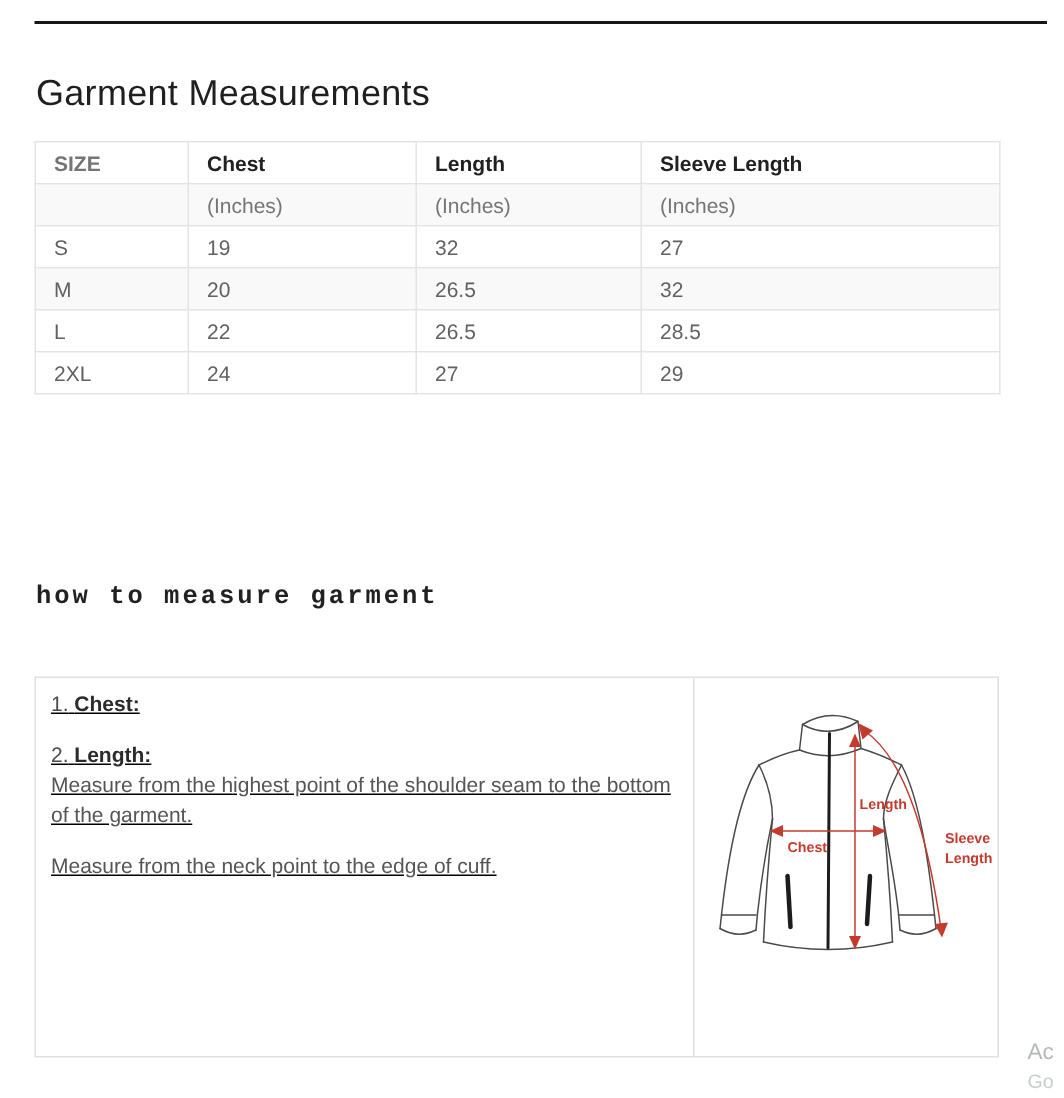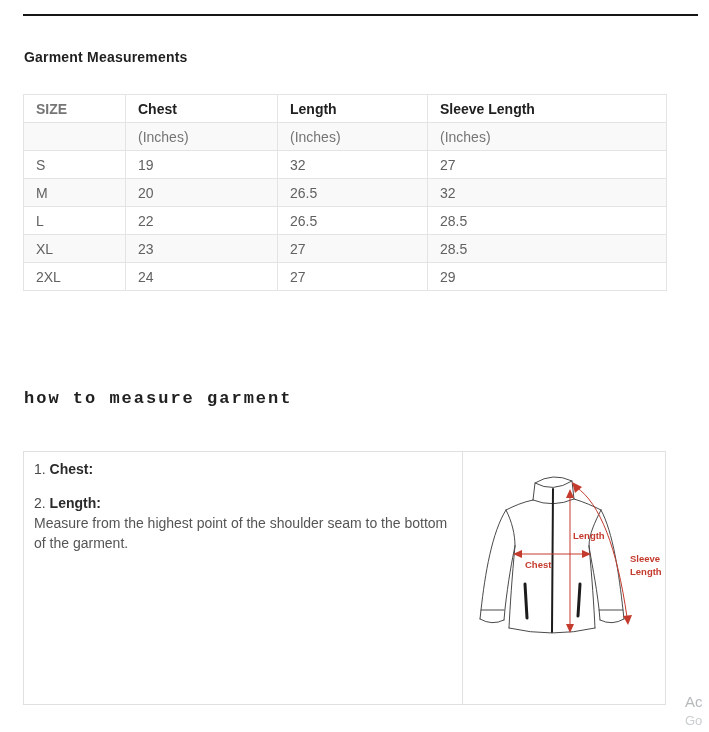--- a/index.html
+++ b/index.html
@@ -17,21 +17,21 @@
     font-family:"Liberation Sans",sans-serif;
     position:relative;
     overflow:hidden;
   }
   .top-rule{
     position:absolute;top:14px;left:23px;width:675px;
     border-top:2px solid #161616;
   }
   .page-title{
     position:absolute;left:24px;top:49px;margin:0;
-    font-size:14px;font-weight:700;color:#1f1f1f;letter-spacing:.2px;
+    font-size:24px;font-weight:400;color:#1f1f1f;letter-spacing:.2px;
   }
   
   table.meas{
     position:absolute;left:23px;top:94px;width:643px;
     border-collapse:collapse;table-layout:fixed;
   }
   table.meas th,table.meas td{
     border:1px solid var(--grid);
     height:28px;
     padding:0 4px 0 12px;
@@ -55,21 +55,21 @@
   .howto{
     position:absolute;left:23px;top:451px;width:643px;height:254px;
     border:1px solid #e0e0e0;
     display:flex;
   }
   .howto-text{
     width:439px;
     border-right:1px solid #e0e0e0;
     padding:7px 12px 0 10px;
   }
-  .instr{margin:0 0 14px 0;}
+  .instr{margin:0 0 14px 0;text-decoration:underline;}
   .instr-head{margin:0;font-size:14px;line-height:20px;color:#4a4a4a;}
   .instr-num{font-weight:400;color:#4a4a4a;}
   .instr-label{font-weight:700;color:#2b2b2b;}
   .instr-suffix{font-weight:400;color:#2b2b2b;}
   .instr-body{margin:0;font-size:14px;line-height:20px;color:#555555;max-width:424px;}
   .howto-figure{
     flex:1;
     position:relative;
   }
   .howto-figure svg{position:absolute;left:0;top:0;}
@@ -126,26 +126,20 @@
       <td>20</td>
       <td>26.5</td>
       <td>32</td>
     </tr>
     <tr>
       <td>L</td>
       <td>22</td>
       <td>26.5</td>
       <td>28.5</td>
     </tr>
-    <tr class="shaded">
-      <td>XL</td>
-      <td>23</td>
-      <td>27</td>
-      <td>28.5</td>
-    </tr>
     <tr>
       <td>2XL</td>
       <td>24</td>
       <td>27</td>
       <td>29</td>
     </tr>
   </tbody>
 </table>
 
 <h2 class="howto-title">how to measure garment</h2>
@@ -156,20 +150,21 @@
     <div class="instr">
       <p class="instr-head"><span class="instr-num">1.</span> <span class="instr-label">Chest:</span><span class="instr-suffix"></span></p>
     </div>
 
     <div class="instr">
       <p class="instr-head"><span class="instr-num">2.</span> <span class="instr-label">Length:</span><span class="instr-suffix"></span></p>
       <p class="instr-body">Measure from the highest point of the shoulder seam to the bottom of the garment.</p>
     </div>
 
     <div class="instr">
+      <p class="instr-body">Measure from the neck point to the edge of cuff.</p>
     </div>
 
   </div>
   <div class="howto-figure">
     <svg width="204" height="254" viewBox="0 0 204 254">
 
       <g fill="none" stroke="var(--outline)" stroke-width="1" stroke-linecap="round" stroke-linejoin="round">
 
         <path d="M 70,48 L 72,31 Q 90,20 109,29 L 111,47"></path>
         <path d="M 72,31 Q 90,41 109,29"></path>

